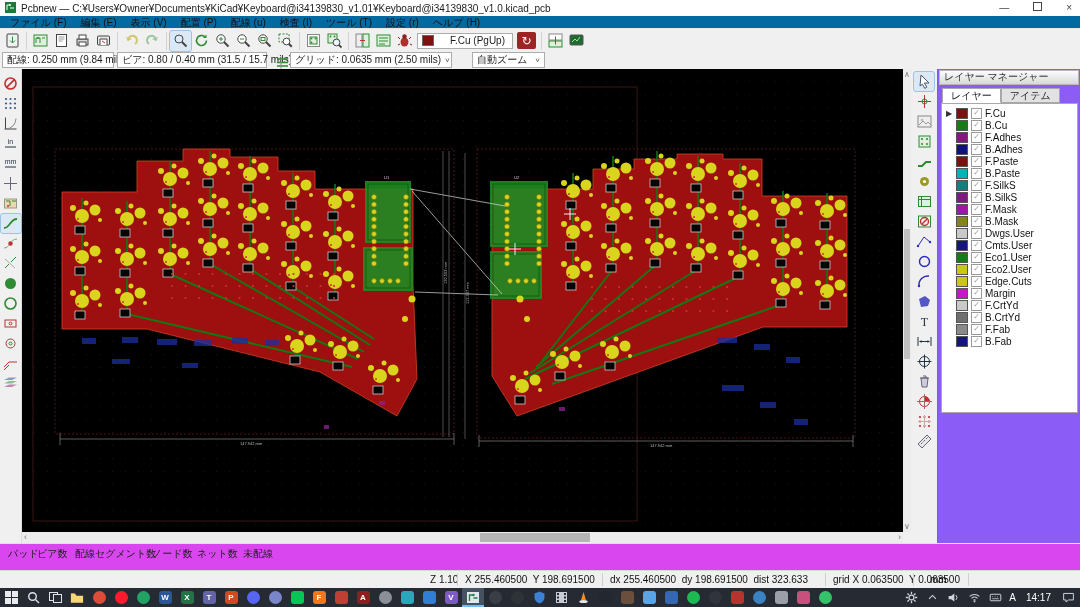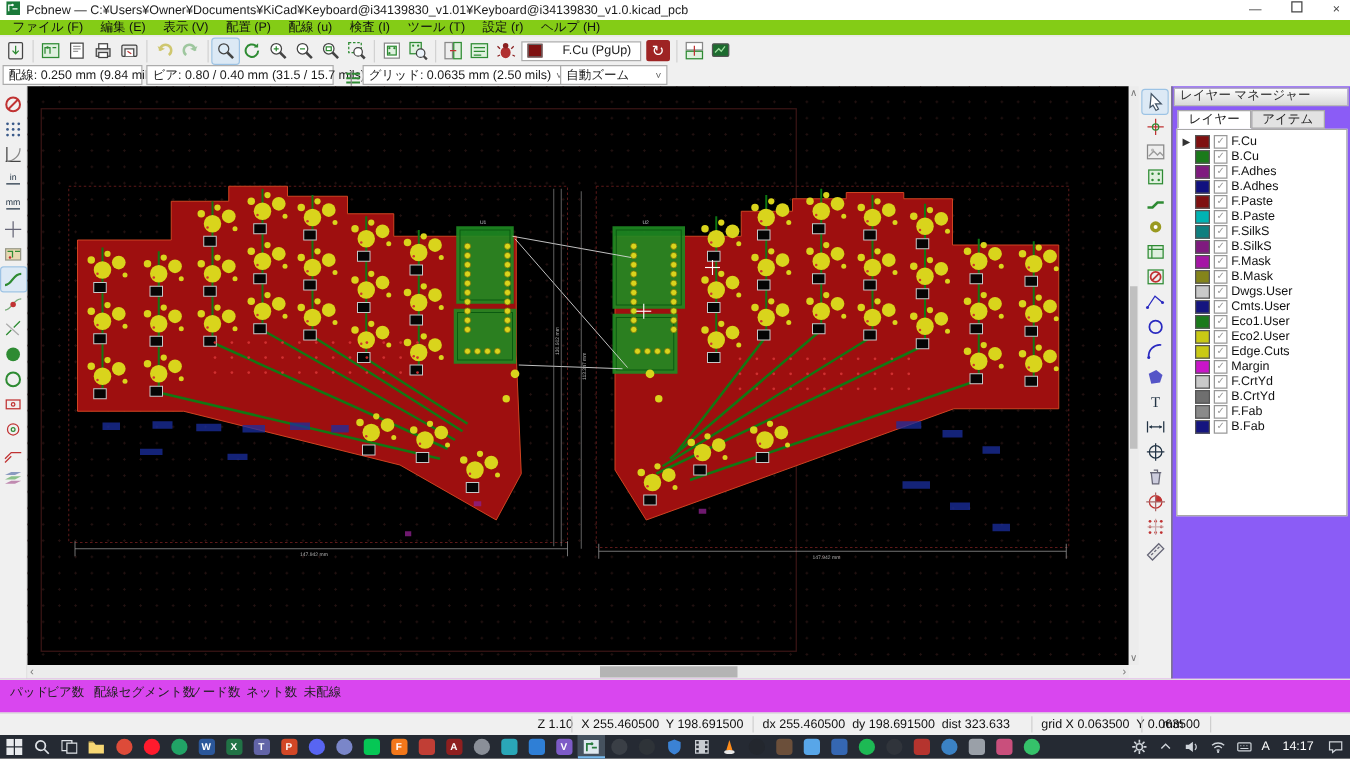--- a/index.html
+++ b/index.html
@@ -5,21 +5,21 @@
   html,body{margin:0;padding:0;background:#555;}
   #app{position:relative;width:1080px;height:607px;background:#f0f0f0;overflow:hidden;
        font-family:"Liberation Sans","DejaVu Sans",sans-serif;font-size:11px;color:#222;}
   
   .titlebar{position:absolute;left:0;top:0;width:1080px;height:16px;background:#fff;display:flex;align-items:center;gap:5px;padding-left:5px;box-sizing:border-box;}
   .title-text{font-size:10px;color:#1a1a1a;white-space:nowrap;}
   .win-controls{position:absolute;right:8px;top:0;height:16px;display:flex;align-items:center;gap:24px;color:#444;font-size:10px;}
   .win-controls span{cursor:default;line-height:16px;}
   .maxbox{display:inline-block;width:7px;height:7px;border:1px solid #444;}
   
-  .menubar{position:absolute;left:0;top:16px;width:1080px;height:13px;background:#84cc16;display:flex;align-items:center;padding-left:3px;box-sizing:border-box;border-bottom:1px solid #e8e8e8;}
+  .menubar{position:absolute;left:0;top:16px;width:1080px;height:13px;background:#0369a1;display:flex;align-items:center;padding-left:3px;box-sizing:border-box;border-bottom:1px solid #e8e8e8;}
   .menu-item{padding:0 7px;font-size:10px;color:#111;line-height:13px;}
   
   .toolbar1{position:absolute;left:0;top:29px;width:1080px;height:23px;background:#f0f0f0;display:flex;align-items:center;padding-left:2px;box-sizing:border-box;}
   .tbtn{width:21px;height:20px;display:flex;align-items:center;justify-content:center;flex:0 0 auto;border-radius:2px;}
   .tbtn.pressed{background:#dce9f5;outline:1px solid #9cc3e5;}
   .tbtn.redbtn{width:19px;height:17px;background:#9e2424;color:#fff;font-size:12px;margin:0 2px;}
   .tsep{width:1px;height:18px;background:#d2d2d2;margin:0 3px;flex:0 0 auto;}
   .combo{height:16px;background:#fff;border:1px solid #acacac;display:flex;align-items:center;font-size:10px;padding:0 4px;box-sizing:border-box;color:#1a1a1a;white-space:nowrap;}
   .combo .arr{margin-left:auto;color:#555;font-size:8px;padding-left:4px;}
   .layerswatch{width:10px;height:9px;background:#7f1010;border:1px solid #666;margin-right:4px;flex:0 0 auto;}
@@ -265,21 +265,21 @@
     <div class="tbtn" style="position:absolute;left:272px;top:0">
         <svg width="17" height="17" viewBox="0 0 17 17">
           <path d="M3 5h11M3 8.5h11M3 12h11" stroke="#2e8b33" stroke-width="1.6" fill="none"></path>
           <path d="M7 2.5v12" stroke="#888"></path>
         </svg>
       </div>
     <div class="combo" style="left:290px;width:162px">
         <span>グリッド: 0.0635 mm (2.50 mils)</span>
         <span class="arr">˅</span>
       </div>
-    <div class="combo" style="left:448px;width:86px">
+    <div class="combo" style="left:472px;width:73px">
         <span>自動ズーム</span>
         <span class="arr">˅</span>
       </div>
   </div>
 
   <div class="left-toolbar" id="lefttb">
       <div class="vbtn">
         <svg width="17" height="17" viewBox="0 0 17 17">
           <circle cx="8.5" cy="8.5" r="5.5" fill="none" stroke="#c03232" stroke-width="1.6"></circle>
           <path d="M4.6 12.4L12.4 4.6" stroke="#c03232" stroke-width="1.6"></path>

